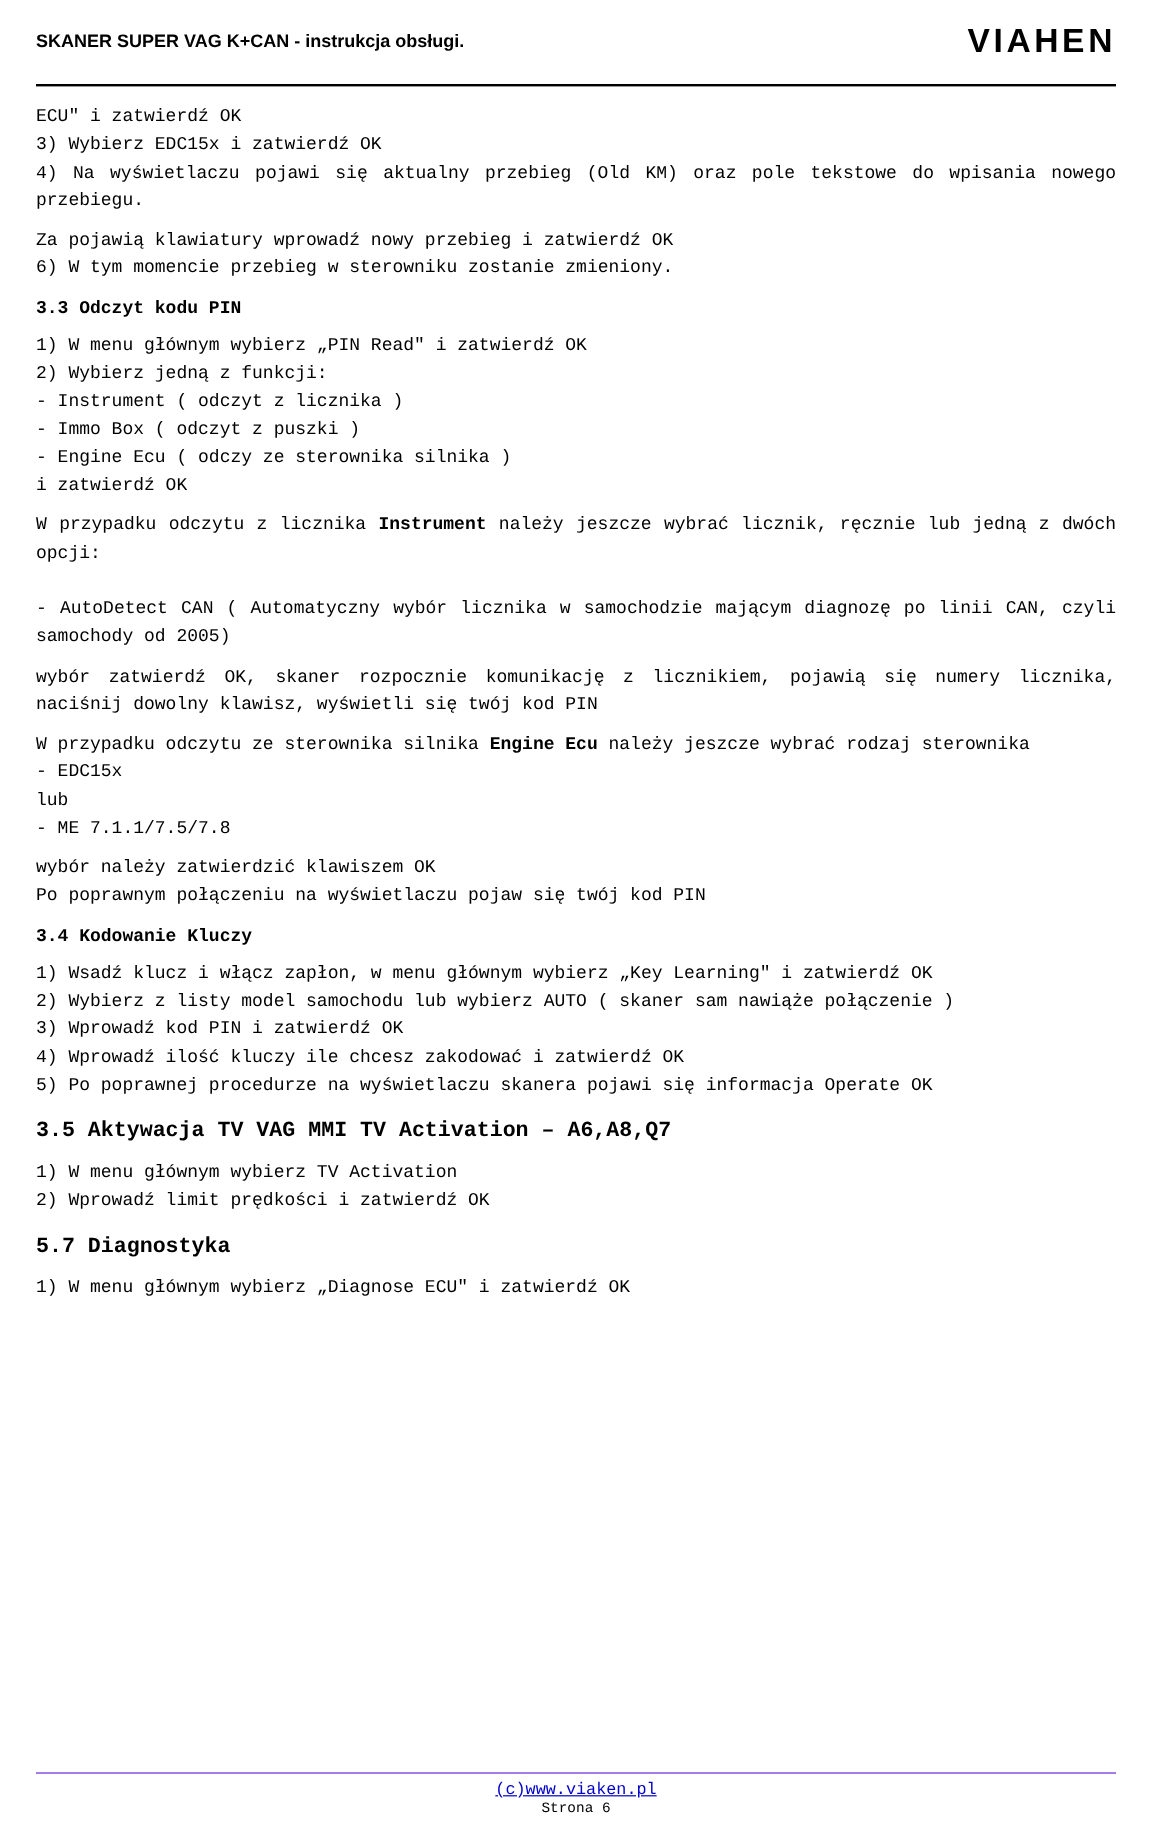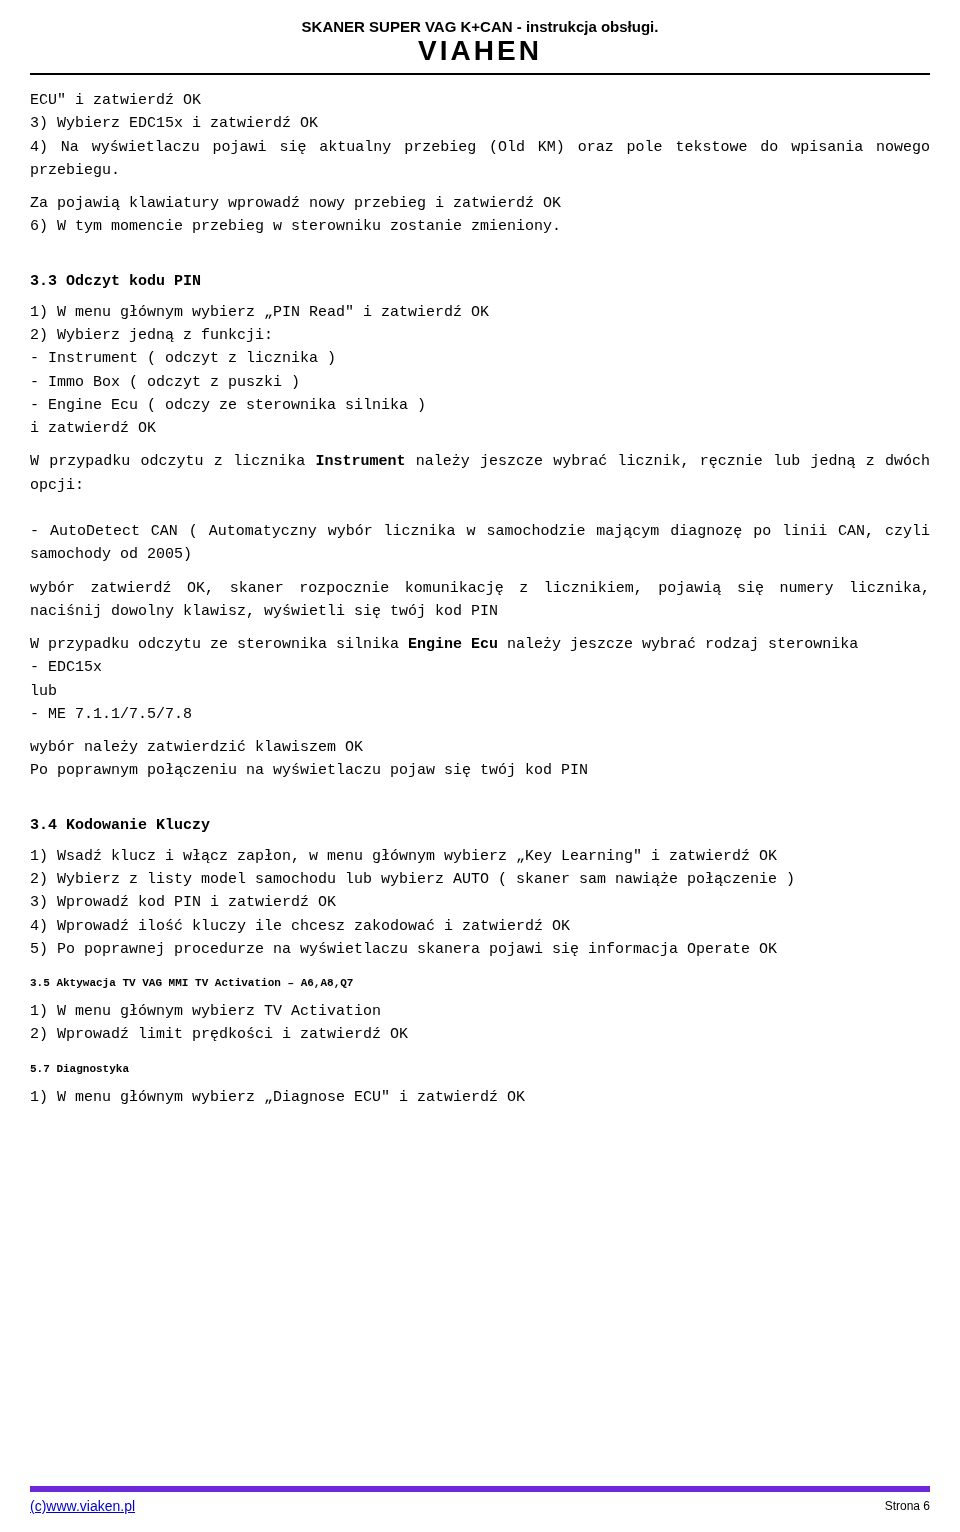--- a/index.html
+++ b/index.html
@@ -24,23 +24,22 @@
       padding: 18px 30px 20px 30px;
       position: relative;
     }
 
     
     .header {
       display: flex;
       justify-content: space-between;
       align-items: center;
       border-bottom: 2px solid #000;
-      padding-bottom: 6px;
+      padding-bottom: 20px;
       margin-bottom: 14px;
-      flex-direction: column;
     }
 
     .header-title {
       font-size: 15px;
       font-weight: bold;
       font-family: Arial, sans-serif;
     }
 
     .logo {
       font-family: Arial, sans-serif;
@@ -57,48 +56,49 @@
     }
 
     .paragraph {
       margin-bottom: 10px;
       text-align: justify;
     }
 
     .section-heading {
       font-weight: bold;
       font-size: 15px;
-      margin-top: 31px;
+      margin-top: 10px;
       margin-bottom: 8px;
     }
 
     .section-heading-bold {
       font-weight: bold;
-      font-size: 11px;
+      font-size: 18px;
       margin-top: 14px;
       margin-bottom: 8px;
     }
 
     .bold {
       font-weight: bold;
     }
 
     
     .footer {
       position: absolute;
       bottom: 18px;
       left: 30px;
       right: 30px;
       display: flex;
       justify-content: space-between;
       align-items: center;
-      border-top: 6px solid #6d28d9;
+      border-top: 1px solid #6d28d9;
       padding-top: 6px;
-      font-family: Liberation Sans, sans-serif;
+      font-family: Liberation Mono, monospace;
       font-size: 14px;
+      flex-direction: column;
     }
 
     .footer-link {
       color: #0000cc;
       text-decoration: underline;
     }
 
     .footer-page {
       font-size: 12px;
     }

